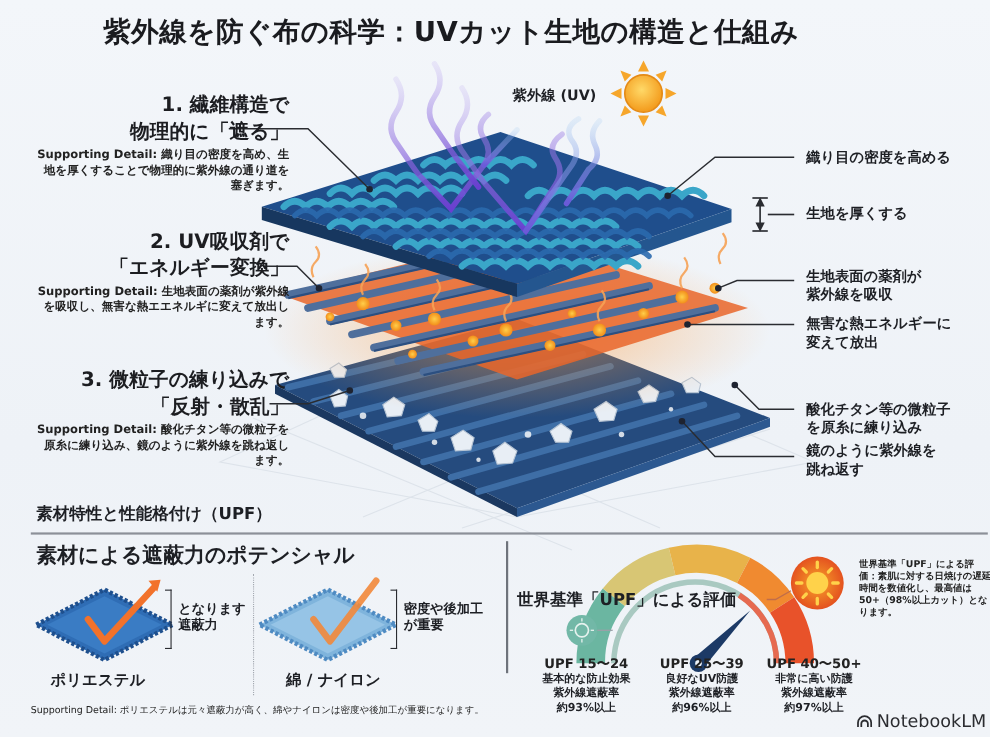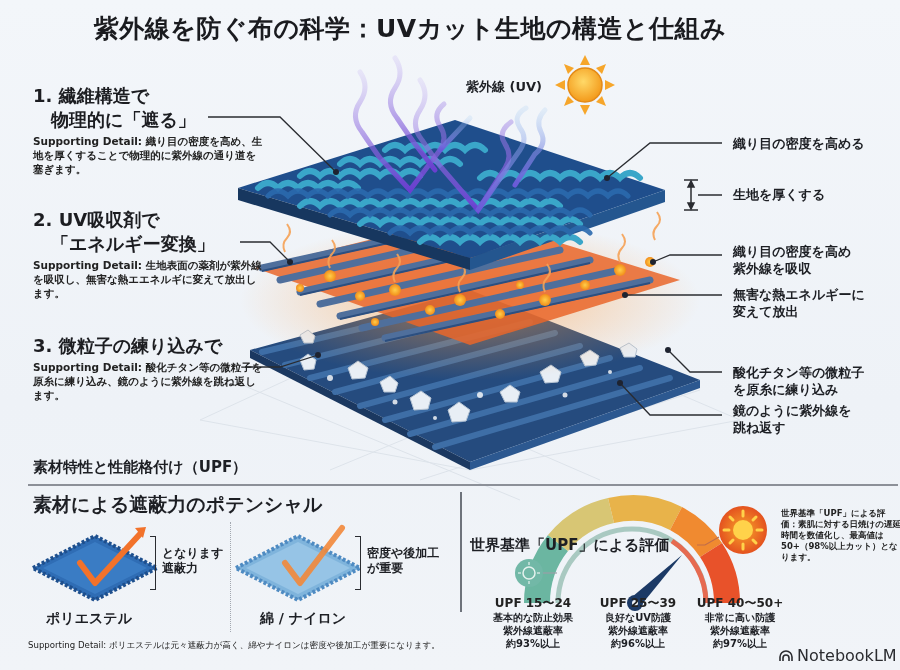--- a/index.html
+++ b/index.html
@@ -9,21 +9,21 @@
     font-family: "DejaVu Sans", "Liberation Sans", sans-serif;
     color: #1d1f24;
     position: relative;
   }
   .title {
     position: absolute; left: 0; top: 12px; width: 820px;
     text-align: center; font-size: 25px; font-weight: bold; letter-spacing: 0.5px;
     color: #1a1b1f;
   }
   
-  .lcall { position: absolute; left: 33px; width: 230px; }
+  .lcall { position: absolute; left: 33px; width: 230px; text-align: right; }
   .lcall .h { font-size: 18px; font-weight: bold; line-height: 24px; color: #1c1d21; }
   .lcall .h .indent { display: block; padding-left: 18px; }
   .lcall .d { font-size: 10.5px; font-weight: bold; line-height: 14px; color: #222; margin-top: 2px; }
   
   .rlabel { position: absolute; left: 733px; font-size: 13px; font-weight: bold; line-height: 17px; color: #1d1f24; }
   
   .sec-title { position: absolute; left: 33px; top: 458px; font-size: 15px; font-weight: bold; }
   .sec-rule { position: absolute; left: 28px; top: 484px; width: 870px; height: 1.5px; background: #8c9098; }
   .sub-left { position: absolute; left: 33px; top: 492px; font-size: 19px; font-weight: bold; }
   .sub-right { position: absolute; left: 470px; top: 493px; font-size: 15px; font-weight: bold; margin-top: 43px; }
@@ -307,27 +307,28 @@
 <div class="lcall" style="top:208px">
   <div class="h">
     <span>2.</span> <span>UV吸収剤で</span>
     <span class="indent">「エネルギー変換」</span>
   </div>
   <div class="d">Supporting Detail: 生地表面の薬剤が紫外線を吸収し、無害な熱エエネルギに変えて放出します。</div>
 </div>
 <div class="lcall" style="top:334px">
   <div class="h">
     <span>3.</span> <span>微粒子の練り込みで</span>
+    <span class="indent">「反射・散乱」</span>
   </div>
   <div class="d">Supporting Detail: 酸化チタン等の微粒子を原糸に練り込み、鏡のように紫外線を跳ね返します。</div>
 </div>
 
 <div class="rlabel" style="top:135px"><span>織り目の密度を高める</span></div>
 <div class="rlabel" style="top:186px"><span>生地を厚くする</span></div>
-<div class="rlabel" style="top:243px"><span>織り目の密度を高め</span><br><span>紫外線を吸収</span></div>
+<div class="rlabel" style="top:243px"><span>生地表面の薬剤が</span><br><span>紫外線を吸収</span></div>
 <div class="rlabel" style="top:286px"><span>無害な熱エネルギーに</span><br><span>変えて放出</span></div>
 <div class="rlabel" style="top:364px"><span>酸化チタン等の微粒子</span><br><span>を原糸に練り込み</span></div>
 <div class="rlabel" style="top:402px"><span>鏡のように紫外線を</span><br><span>跳ね返す</span></div>
 
 <div class="sec-title">素材特性と性能格付け（UPF）</div>
 <div class="sec-rule"></div>
 <div class="sub-left">素材による遮蔽力のポテンシャル</div>
 <div class="vsep"></div>
 <div class="dotsep"></div>
 

